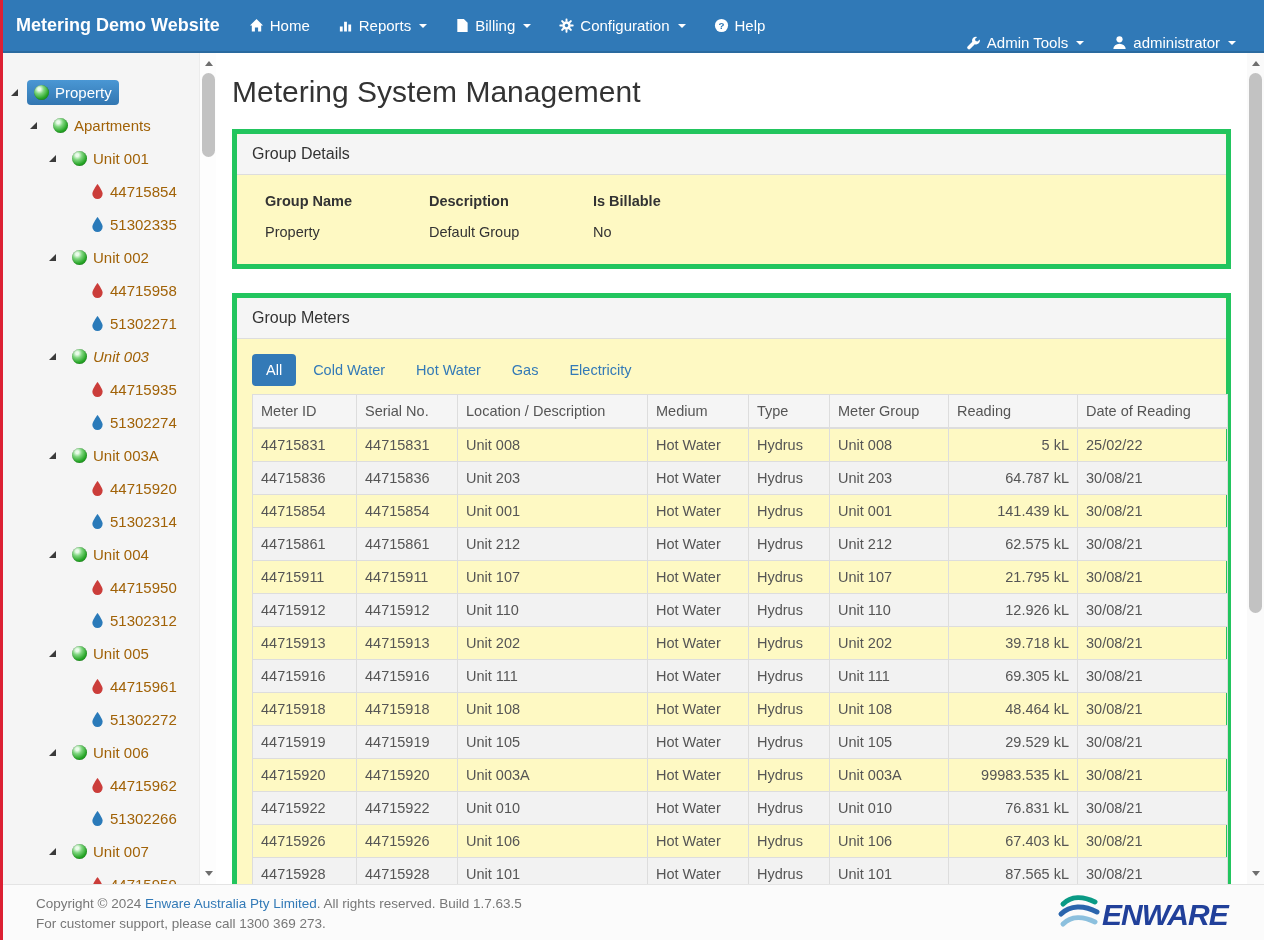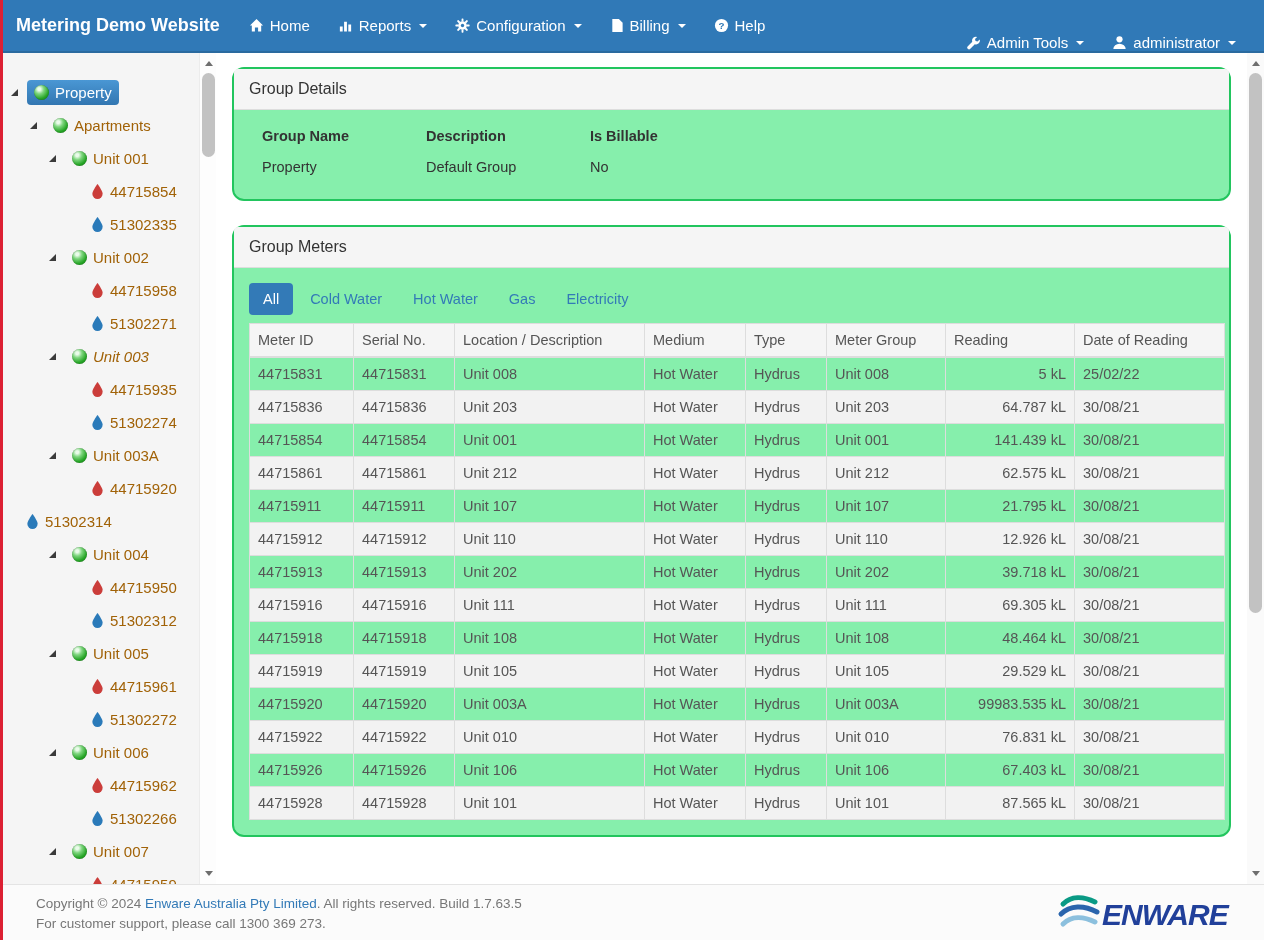--- a/index.html
+++ b/index.html
@@ -54,21 +54,21 @@
     background:radial-gradient(circle at 35% 28%, #eafbea 0 10%, #7ed67e 32%, #27a527 65%, #0e7c0e 100%);
     box-shadow:inset 0 0 1px rgba(0,0,0,.4);
   }
   .droplet { display:inline-flex; flex:0 0 13px; }
   
   .main {
     position:absolute; top:53px; left:213px; right:17px; bottom:56px;
     background:#fff; overflow:hidden; padding:14px 16px 0 16px;
   }
   h1.page-title { font-size:30px; font-weight:normal; color:#333; margin:8px 0 20px 0; }
-  .panel { border:2px solid #22c55e; border-radius:12px; margin-bottom:24px; background:#86efac; }
+  .panel { border:5px solid #22c55e; border-radius:0; margin-bottom:24px; background:#fef9c3; }
   .panel-heading {
     background:#f5f5f5; border-bottom:1px solid #ddd; border-radius:4px 4px 0 0;
     padding:11px 15px; font-size:16px; color:#333;
   }
   .panel-body { padding:15px; }
   .gd-body { display:flex; padding:18px 15px 24px 28px; }
   .gd-field { width:164px; }
   .gd-label { font-weight:bold; font-size:14.5px; margin-bottom:15px; }
   .gd-value { font-size:14.5px; color:#333; }
   
@@ -128,45 +128,45 @@
           <span class="nicon">
             <svg width="15" height="15" viewBox="0 0 16 16" fill="currentColor">
               <path d="M2 9 h3 v5.5 H2 Z M6.5 4 h3 v10.5 h-3 Z M11 7 h3 v7.5 h-3 Z"></path>
             </svg>
           </span>
           <span>Reports</span>
           <span class="caret"></span>
         </a>
         <a class="nav-item">
           <span class="nicon">
+            <svg width="14" height="15" viewBox="0 0 14 16" fill="currentColor">
+              <path d="M2 1 h7 l4 4 v10 H2 Z"></path>
+            </svg>
+          </span>
+          <span>Billing</span>
+          <span class="caret"></span>
+        </a>
+        <a class="nav-item">
+          <span class="nicon">
             <svg width="15" height="15" viewBox="0 0 16 16">
               <g fill="currentColor">
                 <rect x="7" y="0.4" width="2" height="3.4" rx="0.7"></rect>
                 <rect x="7" y="0.4" width="2" height="3.4" rx="0.7" transform="rotate(45 8 8)"></rect>
                 <rect x="7" y="0.4" width="2" height="3.4" rx="0.7" transform="rotate(90 8 8)"></rect>
                 <rect x="7" y="0.4" width="2" height="3.4" rx="0.7" transform="rotate(135 8 8)"></rect>
                 <rect x="7" y="0.4" width="2" height="3.4" rx="0.7" transform="rotate(180 8 8)"></rect>
                 <rect x="7" y="0.4" width="2" height="3.4" rx="0.7" transform="rotate(225 8 8)"></rect>
                 <rect x="7" y="0.4" width="2" height="3.4" rx="0.7" transform="rotate(270 8 8)"></rect>
                 <rect x="7" y="0.4" width="2" height="3.4" rx="0.7" transform="rotate(315 8 8)"></rect>
                 <circle cx="8" cy="8" r="4.6"></circle>
               </g>
               <circle cx="8" cy="8" r="1.8" fill="#3079b7"></circle>
             </svg>
           </span>
           <span>Configuration</span>
-          <span class="caret"></span>
-        </a>
-        <a class="nav-item">
-          <span class="nicon">
-            <svg width="14" height="15" viewBox="0 0 14 16" fill="currentColor">
-              <path d="M2 1 h7 l4 4 v10 H2 Z"></path>
-            </svg>
-          </span>
-          <span>Billing</span>
           <span class="caret"></span>
         </a>
         <a class="nav-item">
           <span class="nicon">
             <svg width="15" height="15" viewBox="0 0 16 16">
               <circle cx="8" cy="8" r="7" fill="currentColor"></circle>
               <text x="8" y="11.6" text-anchor="middle" font-size="10.5" font-weight="bold" fill="#3079b7" font-family="Liberation Sans, sans-serif">?</text>
             </svg>
           </span>
           <span>Help</span>
@@ -309,21 +309,21 @@
           <span class="tgl hidden"></span>
           <a class="node">
             <span class="droplet">
               <svg width="13" height="15" viewBox="0 0 12 14">
                 <path fill="#cb3d3a" d="M6 0 C6 0 1.2 6.4 1.2 9.2 a4.8 4.8 0 0 0 9.6 0 C10.8 6.4 6 0 6 0 Z"></path>
               </svg>
             </span>
             <span class="lbl">44715920</span>
           </a>
         </div>
-        <div class="tree-row" style="">
+        <div class="tree-row" style="padding-left: 65px;">
           <span class="tgl hidden"></span>
           <a class="node">
             <span class="droplet">
               <svg width="13" height="15" viewBox="0 0 12 14">
                 <path fill="#2a7ab9" d="M6 0 C6 0 1.2 6.4 1.2 9.2 a4.8 4.8 0 0 0 9.6 0 C10.8 6.4 6 0 6 0 Z"></path>
               </svg>
             </span>
             <span class="lbl">51302314</span>
           </a>
         </div>
@@ -434,20 +434,21 @@
         </div>
       </div>
     <div class="vscroll sidebar-scroll">
       <div class="arrow up"></div>
       <div class="thumb" style="top:20px;height:84px;"></div>
       <div class="arrow down"></div>
     </div>
   </aside>
 
   <main class="main">
+    <h1 class="page-title">Metering System Management</h1>
 
     <section class="panel">
       <div class="panel-heading">Group Details</div>
       <div class="gd-body">
         <div class="gd-field">
           <div class="gd-label">Group Name</div>
           <div class="gd-value">Property</div>
         </div>
         <div class="gd-field">
           <div class="gd-label">Description</div>

